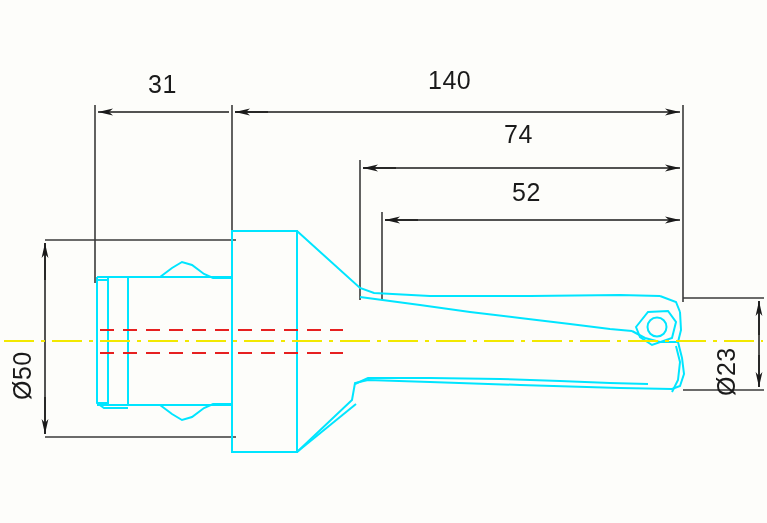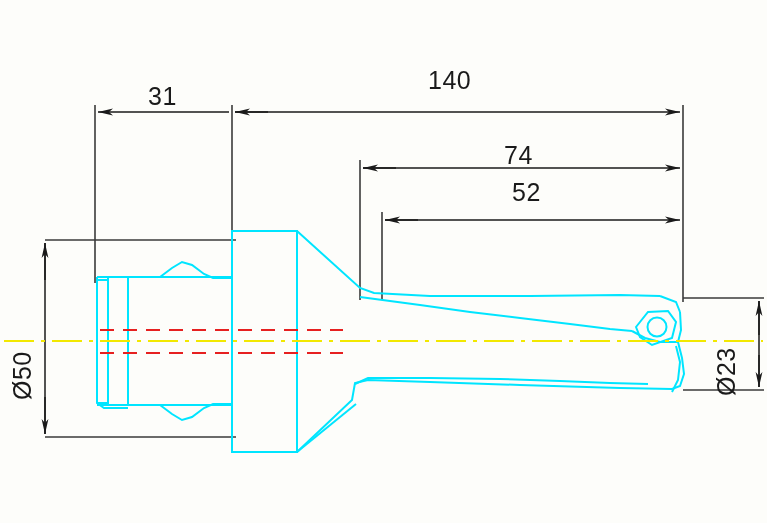--- a/index.html
+++ b/index.html
@@ -127,25 +127,25 @@
       <line x1="100" y1="330" x2="343" y2="330"></line>
       <line x1="100" y1="353" x2="343" y2="353"></line>
     </g>
 
     <g>
       <line x1="4" y1="341" x2="763" y2="341" stroke="#f2e800" stroke-width="2.2" fill="none" stroke-dasharray="30 7 4 7"></line>
     </g>
 
   </svg>
 
-  <div class="dim-text" style="left:148px; top:70px;margin-top:12px;">31</div>
+  <div class="dim-text" style="left:148px; top:70px;">31</div>
 
   <div class="dim-text" style="left:428px; top:66px;">140</div>
 
-  <div class="dim-text" style="left:504px; top:141px;">74</div>
+  <div class="dim-text" style="left:504px; top:120px;">74</div>
 
   <div class="dim-text" style="left:512px; top:178px;">52</div>
 
   <div class="dim-text vertical" style="left:8px; top:400px;">Ø50</div>
 
   <div class="dim-text vertical" style="left:712px; top:396px;">Ø23</div>
 
 </div>
 
 </body></html>

